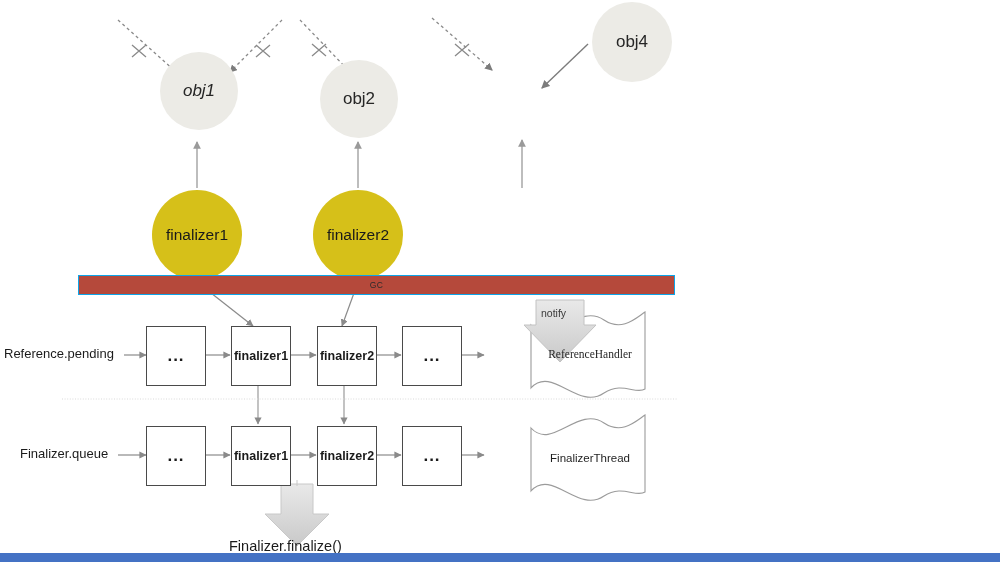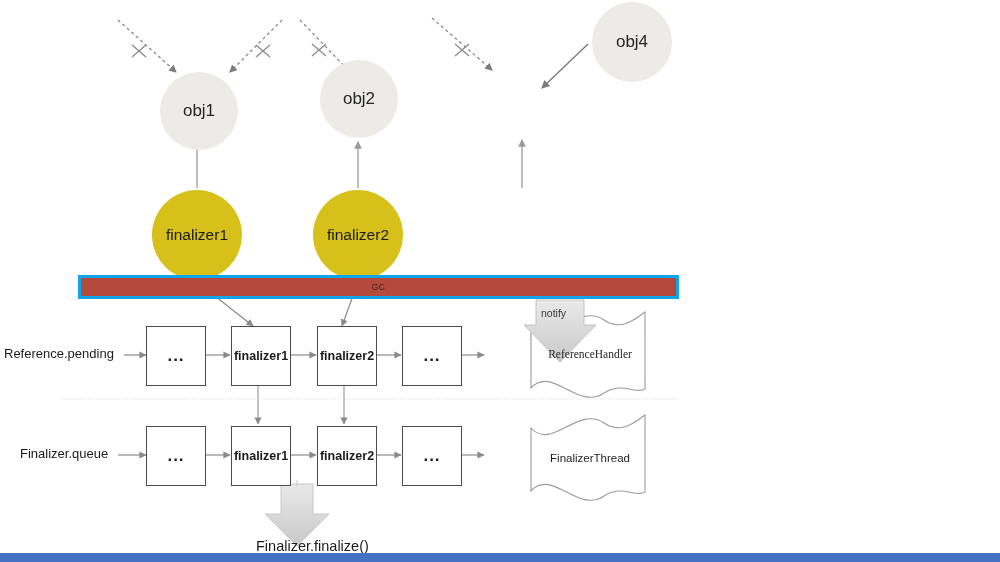--- a/index.html
+++ b/index.html
@@ -28,21 +28,21 @@
   }
   .fin-circle{
     background:#d6c019;
     font-size:15.5px;
     color:#1a1a1a;
   }
 
   .gc-bar{
     position:absolute;
     background:#b5493b;
-    border:3px solid #0ea5e9;
+    border:1px solid #0ea5e9;
     display:flex;align-items:center;justify-content:center;
     color:#2b2b2b;font-size:8.5px;letter-spacing:.4px;
   }
 
   .row-label{
     position:absolute;font-size:13px;color:#1b1b1b;
     white-space:nowrap;
   }
 
   .qbox{
@@ -159,21 +159,21 @@
       <path d="M531,428 C552,451 578,405 604,423 C622,435 636,421 645,415
                L645,492 C636,498 622,484 604,496 C578,514 552,468 531,491 Z" fill="#ffffff" stroke="#9b9b9b" stroke-width="1.1"></path>
 
       <path d="M536,300 L584,300 L584,325 L596,325 L560,362 L524,325 L536,325 Z" fill="url(#grayArrow)" stroke="#c2c2c2" stroke-width="1"></path>
 
       <path d="M281,484 L313,484 L313,514 L329,514 L297,546 L265,514 L281,514 Z" fill="url(#grayArrow)" stroke="#c8c8c8" stroke-width="1"></path>
 
       <path d="M297,480 L297,486" stroke="#c8c8c8" stroke-width="1" fill="none"></path>
     </svg>
 
-    <div class="node-circle obj-circle" style="left:160px;top:72px;width:78px;height:78px;">
+    <div class="node-circle obj-circle" style="left:160px;top:52px;width:78px;height:78px;font-style:italic;">
       <span>obj1</span>
     </div>
     <div class="node-circle obj-circle" style="left:320px;top:60px;width:78px;height:78px;">
       <span>obj2</span>
     </div>
     <div class="node-circle obj-circle" style="left:592px;top:2px;width:80px;height:80px;">
       <span>obj4</span>
     </div>
 
     <div class="node-circle fin-circle" style="left:152px;top:190px;width:90px;height:90px;">
@@ -196,21 +196,21 @@
     <div class="row-label" style="left:20px;top:446px;">Finalizer.queue</div>
     <div class="qbox dots" style="left:146px;top:426px;width:58px;height:58px;">...</div>
     <div class="qbox" style="left:231px;top:426px;width:58px;height:58px;">finalizer1</div>
     <div class="qbox" style="left:317px;top:426px;width:58px;height:58px;">finalizer2</div>
     <div class="qbox dots" style="left:402px;top:426px;width:58px;height:58px;">...</div>
 
     <div class="notify-label" style="left:541px;top:307px;">notify</div>
     <div class="flag-label" style="left:538px;top:348px;width:104px;font-family:Liberation Serif, serif;">ReferenceHandler</div>
     <div class="flag-label" style="left:538px;top:452px;width:104px;">FinalizerThread</div>
 
-    <div class="bottom-label" style="left:229px;top:538px;margin-left:27px;">Finalizer.finalize()</div>
+    <div class="bottom-label" style="left:229px;top:538px;">Finalizer.finalize()</div>
   </div>
 
   <div class="right-panel">
     
 
     
 
     
 
     

